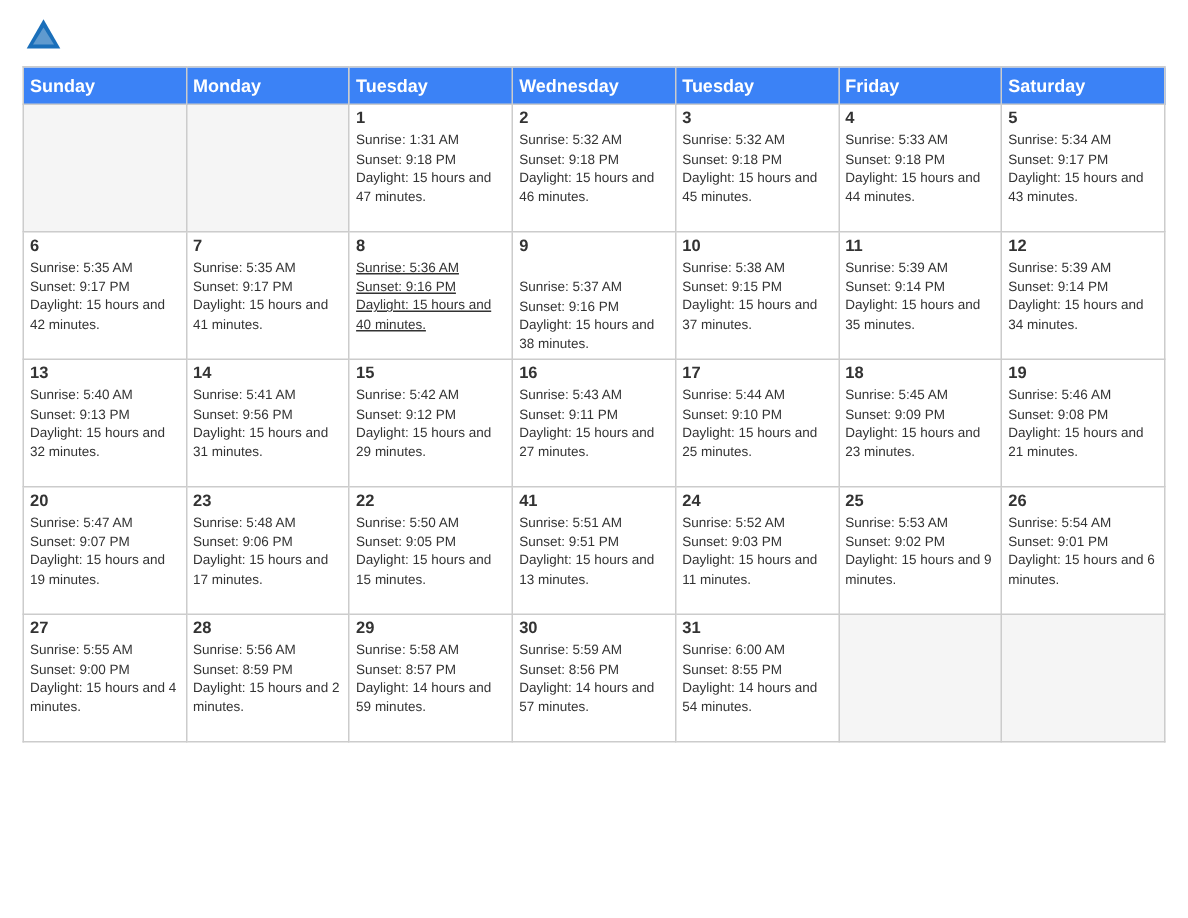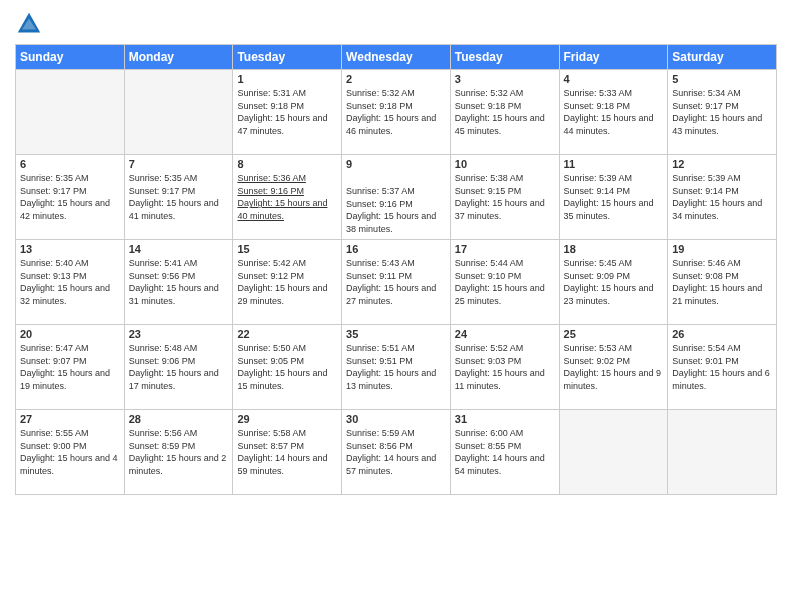--- a/index.html
+++ b/index.html
@@ -129,21 +129,21 @@
           <th>Friday</th>
           <th>Saturday</th>
         </tr>
     </thead>
     <tbody id="calendar-body">
     <tr>
           <td class="empty"></td>
           <td class="empty"></td>
           <td>
             <span class="day-num">1</span>
-            <div class="day-info" style="white-space: pre-line;">Sunrise: 5:31 AM
+            <div class="day-info" style="white-space: pre-line;">Sunrise: 1:31 AM
 Sunset: 9:18 PM
 Daylight: 15 hours and 47 minutes.</div>
           </td>
           <td>
             <span class="day-num">2</span>
             <div class="day-info" style="white-space: pre-line;">Sunrise: 5:32 AM
 Sunset: 9:18 PM
 Daylight: 15 hours and 46 minutes.</div>
           </td>
           <td>
@@ -266,21 +266,21 @@
 Sunset: 9:06 PM
 Daylight: 15 hours and 17 minutes.</div>
           </td>
           <td>
             <span class="day-num">22</span>
             <div class="day-info" style="white-space: pre-line;">Sunrise: 5:50 AM
 Sunset: 9:05 PM
 Daylight: 15 hours and 15 minutes.</div>
           </td>
           <td>
-            <span class="day-num">35</span>
+            <span class="day-num">41</span>
             <div class="day-info" style="white-space: pre-line;">Sunrise: 5:51 AM
 Sunset: 9:51 PM
 Daylight: 15 hours and 13 minutes.</div>
           </td>
           <td>
             <span class="day-num">24</span>
             <div class="day-info" style="white-space: pre-line;">Sunrise: 5:52 AM
 Sunset: 9:03 PM
 Daylight: 15 hours and 11 minutes.</div>
           </td>

